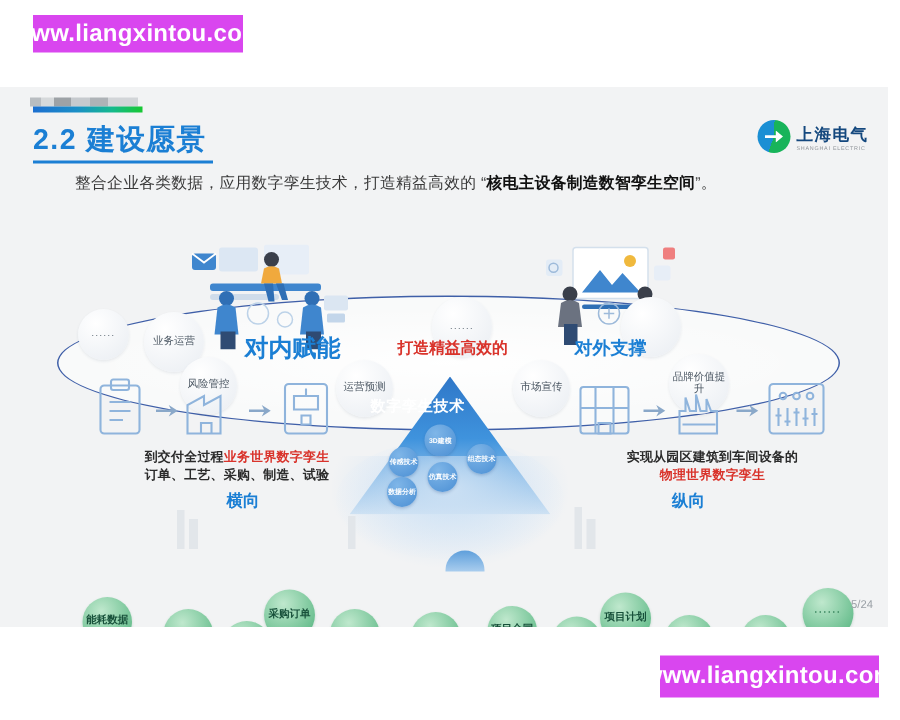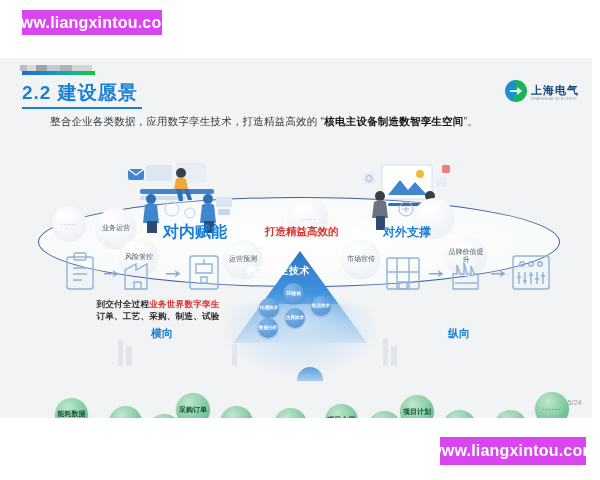--- a/index.html
+++ b/index.html
@@ -269,20 +269,24 @@
           <circle cx="157" cy="12" r="2.2"></circle>
         <path d="M136 20v12M142 20v12M148 20v12M154 20v12M160 20v12"></path>
         <path d="M134 25h4M140 29h4M146 23h4M152 27h4M158 24h4"></path>
       </g>
       <g fill="#8aa8c9">
         <path d="M46 21h10l-1.5-3 6 3.8-6 3.8 1.5-3h-10z"></path>
         <path d="M108 21h10l-1.5-3 6 3.8-6 3.8 1.5-3h-10z"></path>
       </g>
     </svg>
   </div>
+  <div class="flow-txt" style="left:380px;top:240px;width:190px;">
+    <div>实现从园区建筑到车间设备的</div>
+    <div class="hl">物理世界数字孪生</div>
+  </div>
   <div class="lbl lbl-blue" style="left:448px;top:268px;font-size:11px;">纵向</div>
 
   <div class="sil" style="left:118px;top:282px;width:5px;height:26px;"></div>
   <div class="sil" style="left:126px;top:288px;width:6px;height:20px;"></div>
   <div class="sil" style="left:383px;top:280px;width:5px;height:28px;"></div>
   <div class="sil" style="left:391px;top:288px;width:6px;height:20px;"></div>
   <div class="sil" style="left:232px;top:286px;width:5px;height:22px;"></div>
 
   <div class="gbub" style="left:55px;top:340px;width:33px;height:33px;">
     <span>能耗数据</span>

